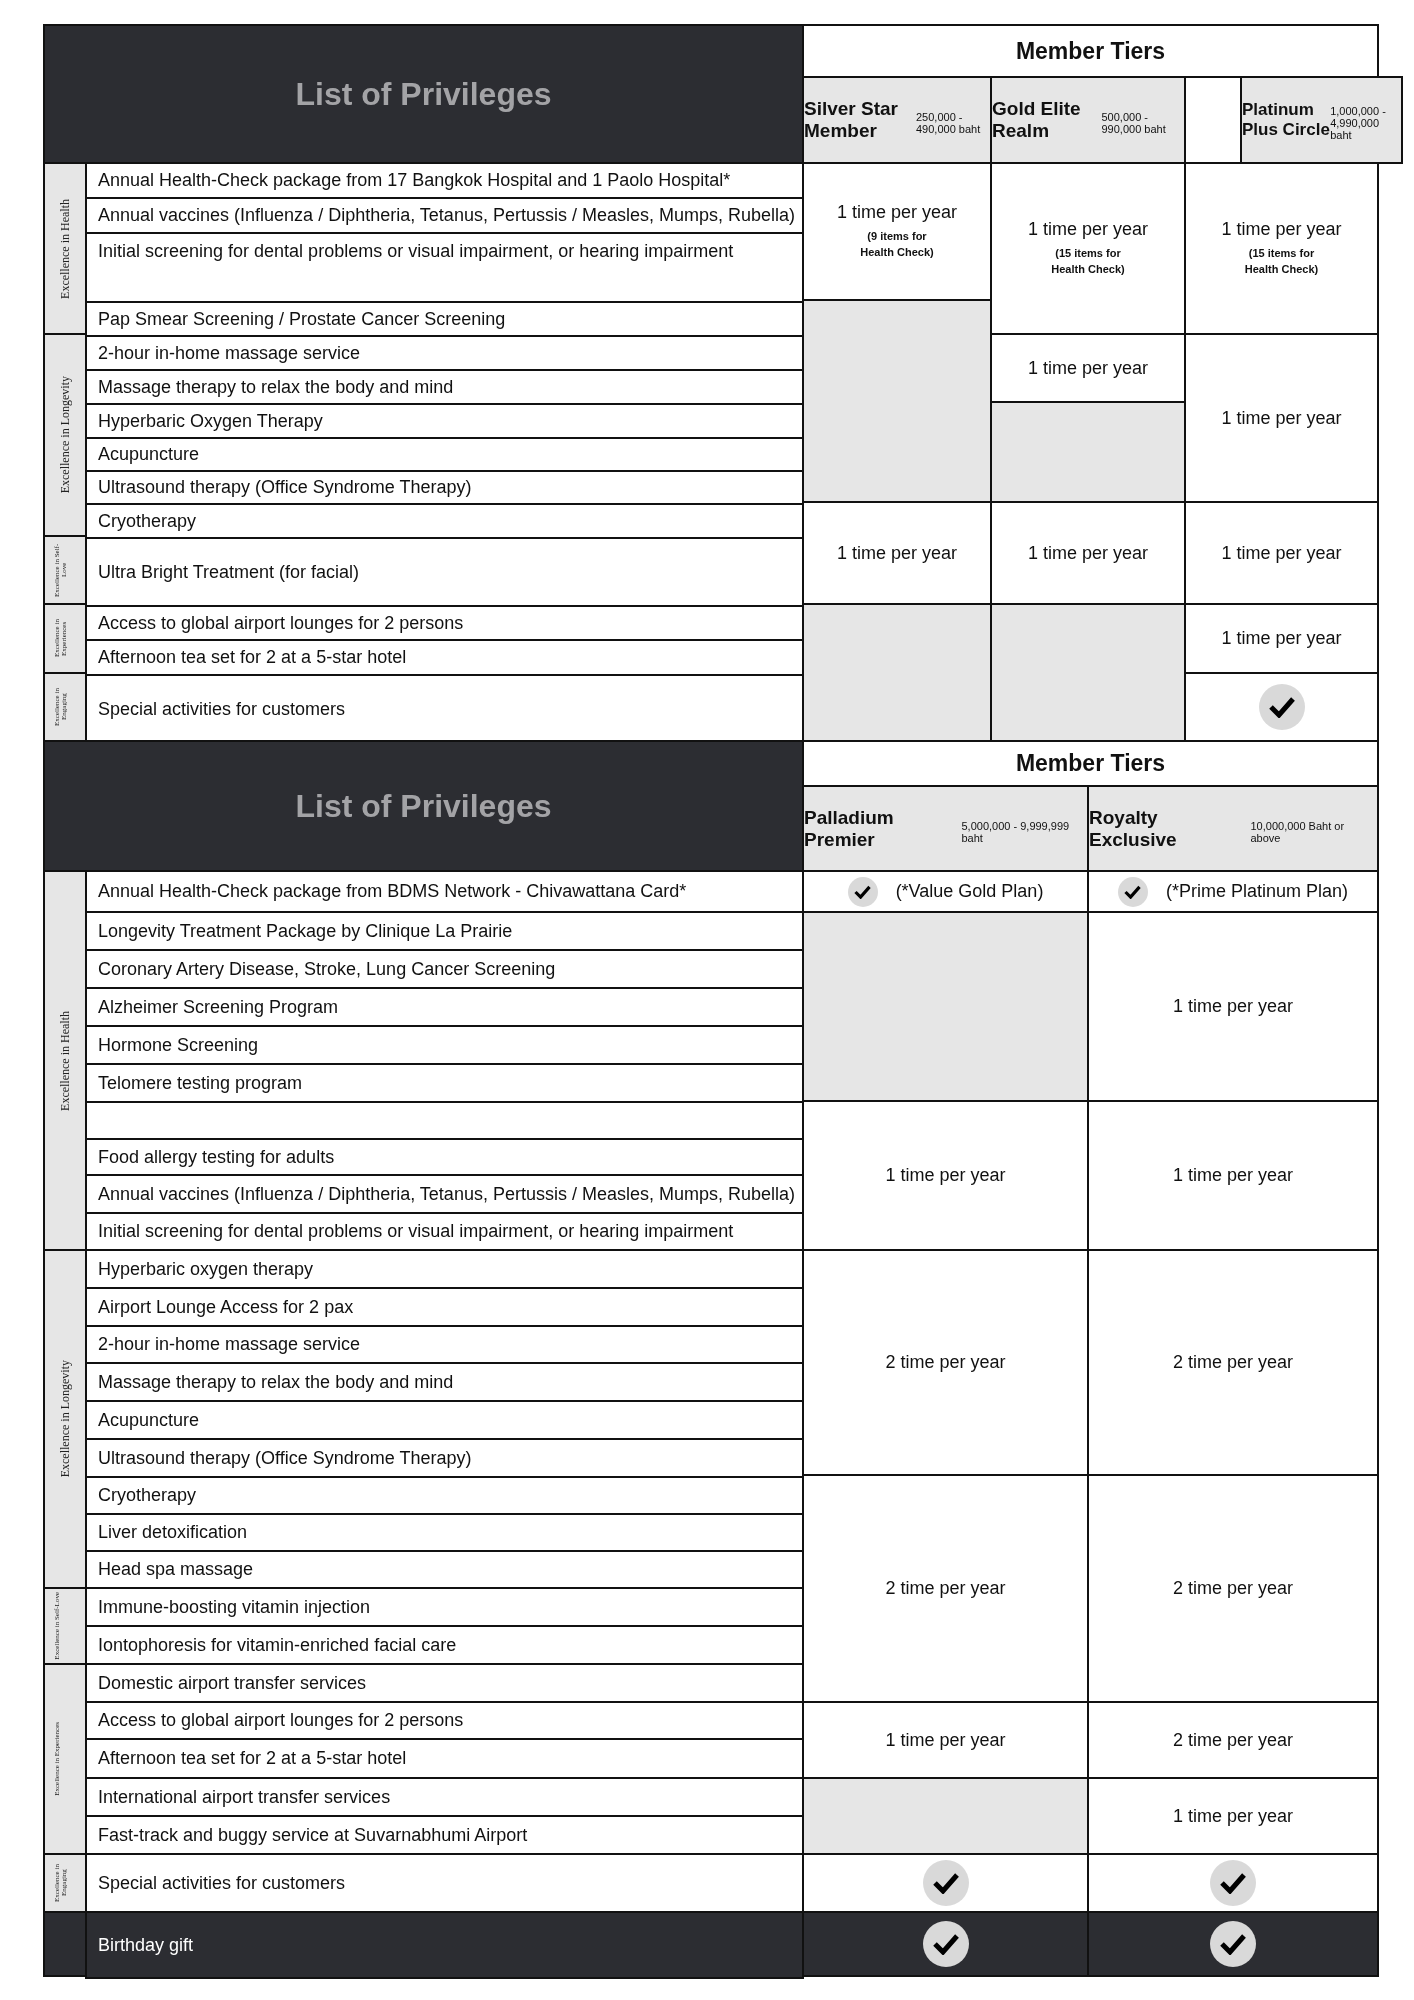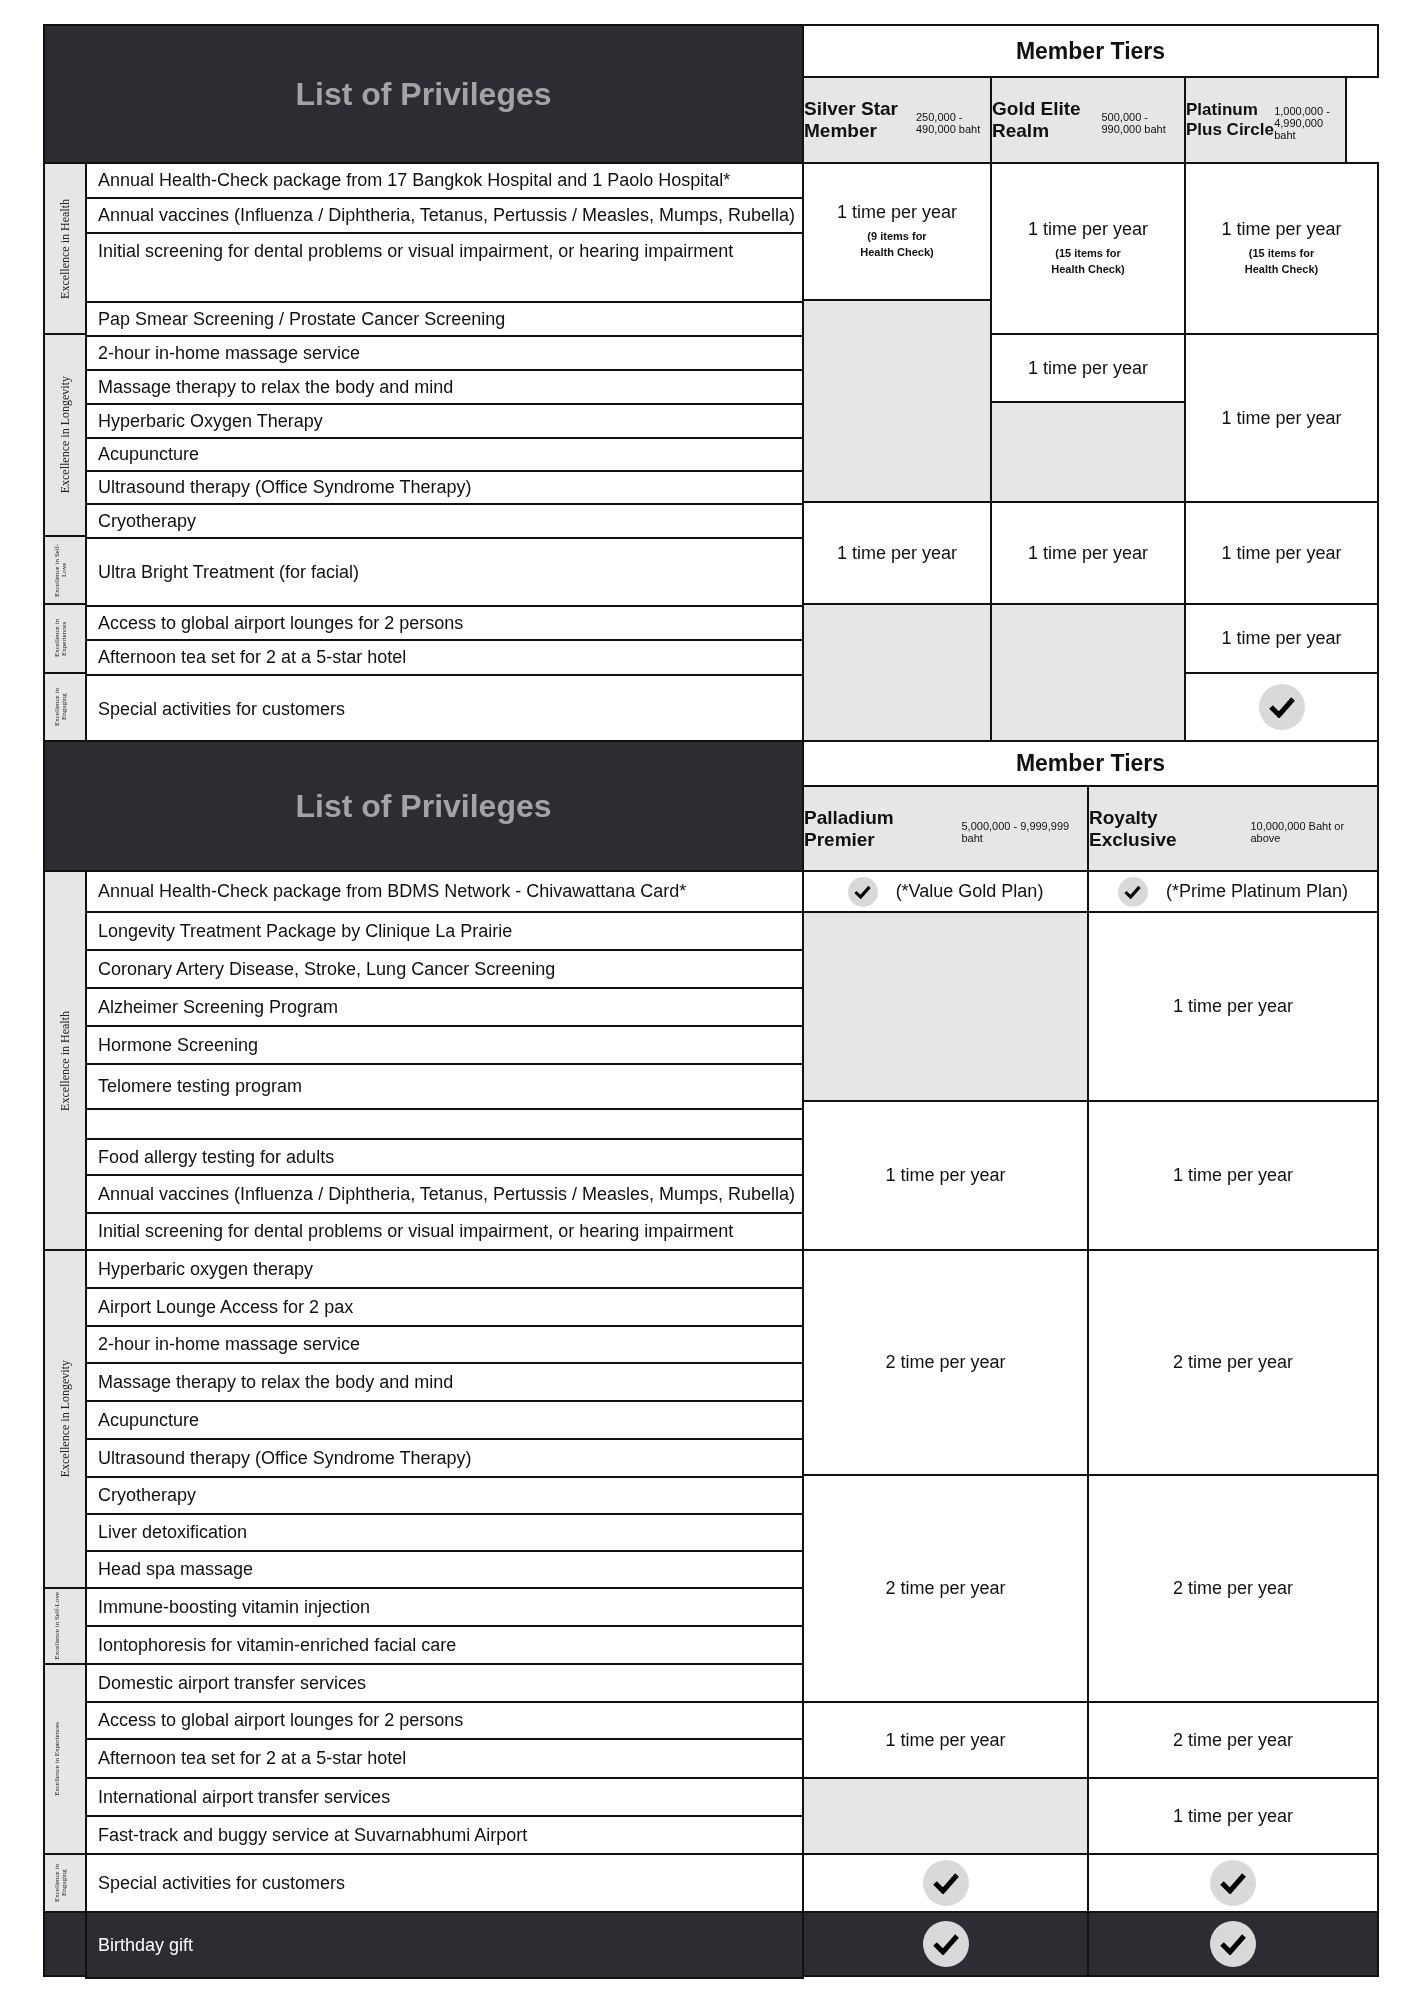--- a/index.html
+++ b/index.html
@@ -35,21 +35,21 @@
       <span>Member Tiers</span>
     </div>
   <div class="abs cell tier" style="left:802px;top:76px;width:190px;height:88px;">
       <span class="n">Silver Star Member</span>
       <span class="r">250,000 - 490,000 baht</span>
     </div>
   <div class="abs cell tier" style="left:990px;top:76px;width:196px;height:88px;">
       <span class="n">Gold Elite Realm</span>
       <span class="r">500,000 - 990,000 baht</span>
     </div>
-  <div class="abs cell tier" style="left:1184px;top:76px;width:163px;height:88px;">
+  <div class="abs cell tier" style="left:1240px;top:76px;width:163px;height:88px;">
       <span class="n" style="font-size:17px">Platinum Plus Circle</span>
       <span class="r">1,000,000 - 4,990,000 baht</span>
     </div>
 
   <div class="abs cell cat" style="left:43px;top:162px;width:44px;height:173px;">
       <span style="font-size:12px">Excellence in Health</span>
     </div>
   <div class="abs cell cat" style="left:43px;top:333px;width:44px;height:204px;">
       <span style="font-size:12px">Excellence in Longevity</span>
     </div>
@@ -161,21 +161,21 @@
       <span style="font-size:7px;width:22px">Excellence in Engaging</span>
     </div>
   <div class="abs cell dark" style="left:43px;top:1911px;width:44px;height:66px;"></div>
 
   <div id="t2rows">
       <div class="abs cell txt" style="left: 85px; top: 870px; width: 719px; height: 43px;">Annual Health-Check package from BDMS Network - Chivawattana Card*</div>
       <div class="abs cell txt" style="left: 85px; top: 911px; width: 719px; height: 40px;">Longevity Treatment Package by Clinique La Prairie</div>
       <div class="abs cell txt" style="left: 85px; top: 949px; width: 719px; height: 40px;">Coronary Artery Disease, Stroke, Lung Cancer Screening</div>
       <div class="abs cell txt" style="left: 85px; top: 987px; width: 719px; height: 40px;">Alzheimer Screening Program</div>
       <div class="abs cell txt" style="left: 85px; top: 1025px; width: 719px; height: 40px;">Hormone Screening</div>
-      <div class="abs cell txt" style="left: 85px; top: 1063px; width: 719px; height: 47px;">Telomere testing program</div>
+      <div class="abs cell txt" style="left: 85px; top: 1063px; width: 719px; height: 40px;">Telomere testing program</div>
       <div class="abs cell txt" style="left: 85px; top: 1151px; width: 719px; height: 53px;">Cervical Cancer Screening / Prostate Cancer Screening</div>
       <div class="abs cell txt" style="left: 85px; top: 1138px; width: 719px; height: 38px;">Food allergy testing for adults</div>
       <div class="abs cell txt" style="left: 85px; top: 1174px; width: 719px; height: 40px;">Annual vaccines (Influenza / Diphtheria, Tetanus, Pertussis / Measles, Mumps, Rubella)</div>
       <div class="abs cell txt" style="left: 85px; top: 1212px; width: 719px; height: 39px;">Initial screening for dental problems or visual impairment, or hearing impairment</div>
       <div class="abs cell txt" style="left: 85px; top: 1249px; width: 719px; height: 40px;">Hyperbaric oxygen therapy</div>
       <div class="abs cell txt" style="left: 85px; top: 1287px; width: 719px; height: 40px;">Airport Lounge Access for 2 pax</div>
       <div class="abs cell txt" style="left: 85px; top: 1325px; width: 719px; height: 39px;">2-hour in-home massage service</div>
       <div class="abs cell txt" style="left: 85px; top: 1362px; width: 719px; height: 40px;">Massage therapy to relax the body and mind</div>
       <div class="abs cell txt" style="left: 85px; top: 1400px; width: 719px; height: 40px;">Acupuncture</div>
       <div class="abs cell txt" style="left: 85px; top: 1438px; width: 719px; height: 40px;">Ultrasound therapy (Office Syndrome Therapy)</div>

